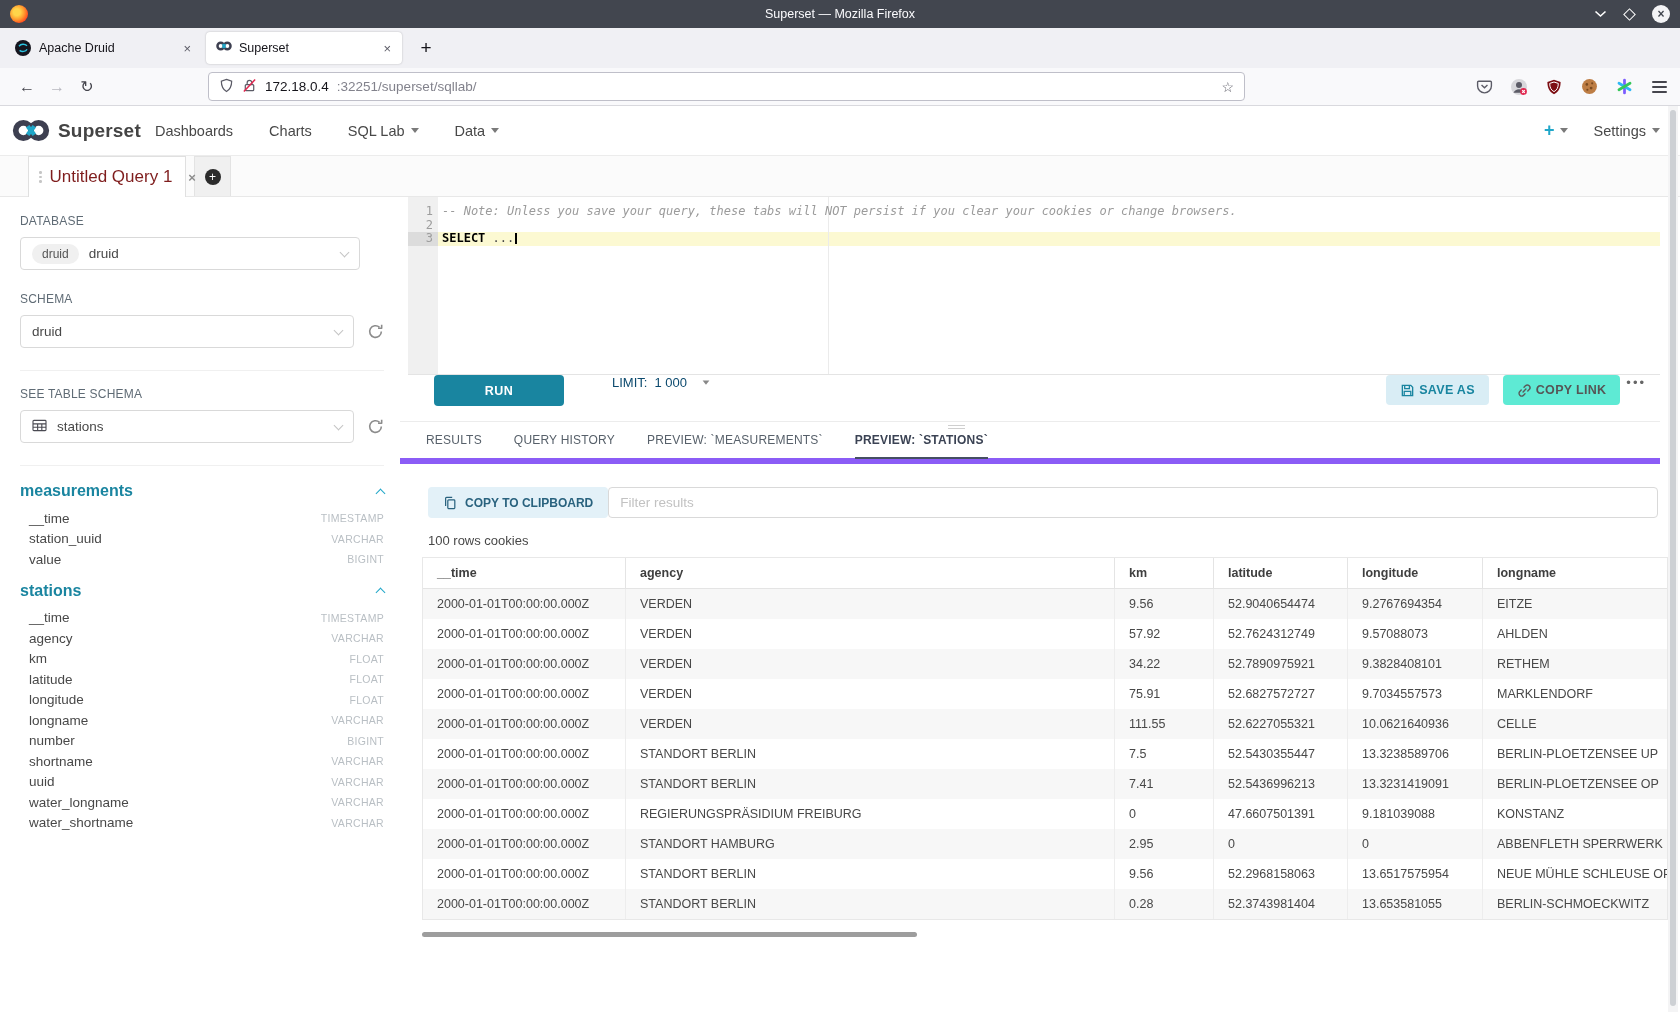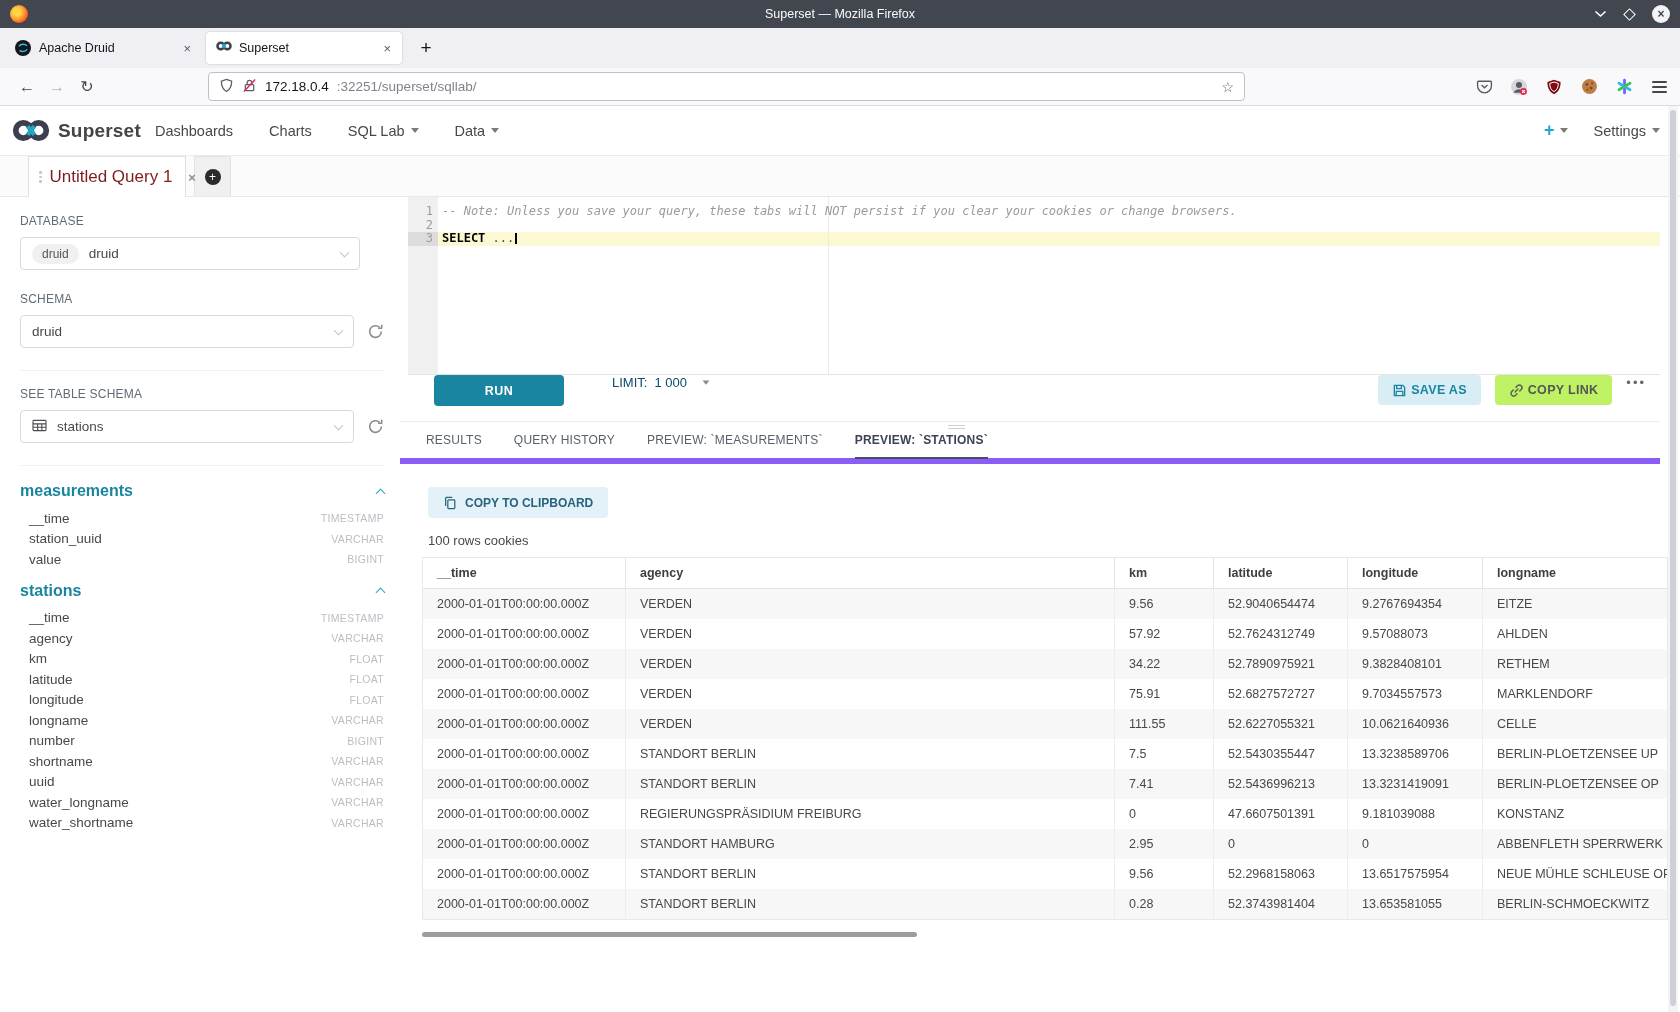--- a/index.html
+++ b/index.html
@@ -95,21 +95,21 @@
   .print-margin{position:absolute;left:390px;top:0;bottom:0;width:1px;background:#ebebeb}
   .cursor{display:inline-block;width:1.5px;height:11px;background:#000;vertical-align:middle;margin-left:1px}
 
   .ed-toolbar{height:47px;display:flex;align-items:flex-start;padding:0 8px 0 34px;border-bottom:1px solid #ececec}
   .runbtn{width:130px;height:31px;background:#1985a0;color:#fff;border:none;border-radius:4px;font-size:12.5px;font-weight:bold;letter-spacing:.5px;font-family:inherit}
   .limit{display:flex;align-items:center;gap:7px;margin-left:48px;font-size:13px;color:#0c4a6e}
   .limit .caret{margin-left:8px;border-top-color:#888;transform:scale(.85)}
   .ed-toolbar .spacer{flex:1}
   .btn{height:30px;border:none;border-radius:4px;font-size:12.5px;font-weight:bold;display:flex;align-items:center;gap:4px;padding:0 14px;font-family:inherit;letter-spacing:.3px}
   .btn.saveas{background:#d9edf5;color:#1985a0;margin-right:14px}
-  .btn.copylink{background:#bef264;color:#565656;margin-right:14px}
+  .btn.copylink{background:#5eead4;color:#565656;margin-right:6px}
   .morebtn{color:#666;font-size:13px;letter-spacing:2px;padding:0 6px 6px 0}
 
   
   .south{flex:1;position:relative;padding-top:11px}
   .grip{position:absolute;top:3px;left:548px;width:17px;display:flex;flex-direction:column;gap:2px}
   .grip i{height:1px;background:#cfcfcf;display:block}
   .rtabs{display:flex;gap:32px;padding-left:26px;border-bottom:6px solid #8b5cf6}
   .rtab{font-size:12px;color:#57606a;letter-spacing:.2px;padding-bottom:11px;position:relative}
   .rtab.active{color:#3b4354;font-weight:bold}
   .rtab.active::after{content:"";position:absolute;left:0;right:0;bottom:-1px;height:2.5px;background:#454e63}
@@ -481,20 +481,21 @@
           </div>
 
         <div class="controls">
           <button class="copybtn">
             <svg width="14" height="14" viewBox="0 0 16 16" fill="none" stroke="#29627e" stroke-width="1.4">
                 <rect x="5.5" y="4.5" width="8" height="10" rx="1"></rect>
                 <path d="M3 11.5 V2.5 a1 1 0 0 1 1 -1 h6.5"></path>
               </svg>
             <span>COPY TO CLIPBOARD</span>
           </button>
+          <input class="filter" type="text" placeholder="Filter results" style="">
         </div>
 
         <div class="rows-returned">100 rows cookies</div>
 
         <div class="rtable">
           <div class="thead">
               <div class="th">__time</div>
               <div class="th">agency</div>
               <div class="th">km</div>
               <div class="th">latitude</div>

